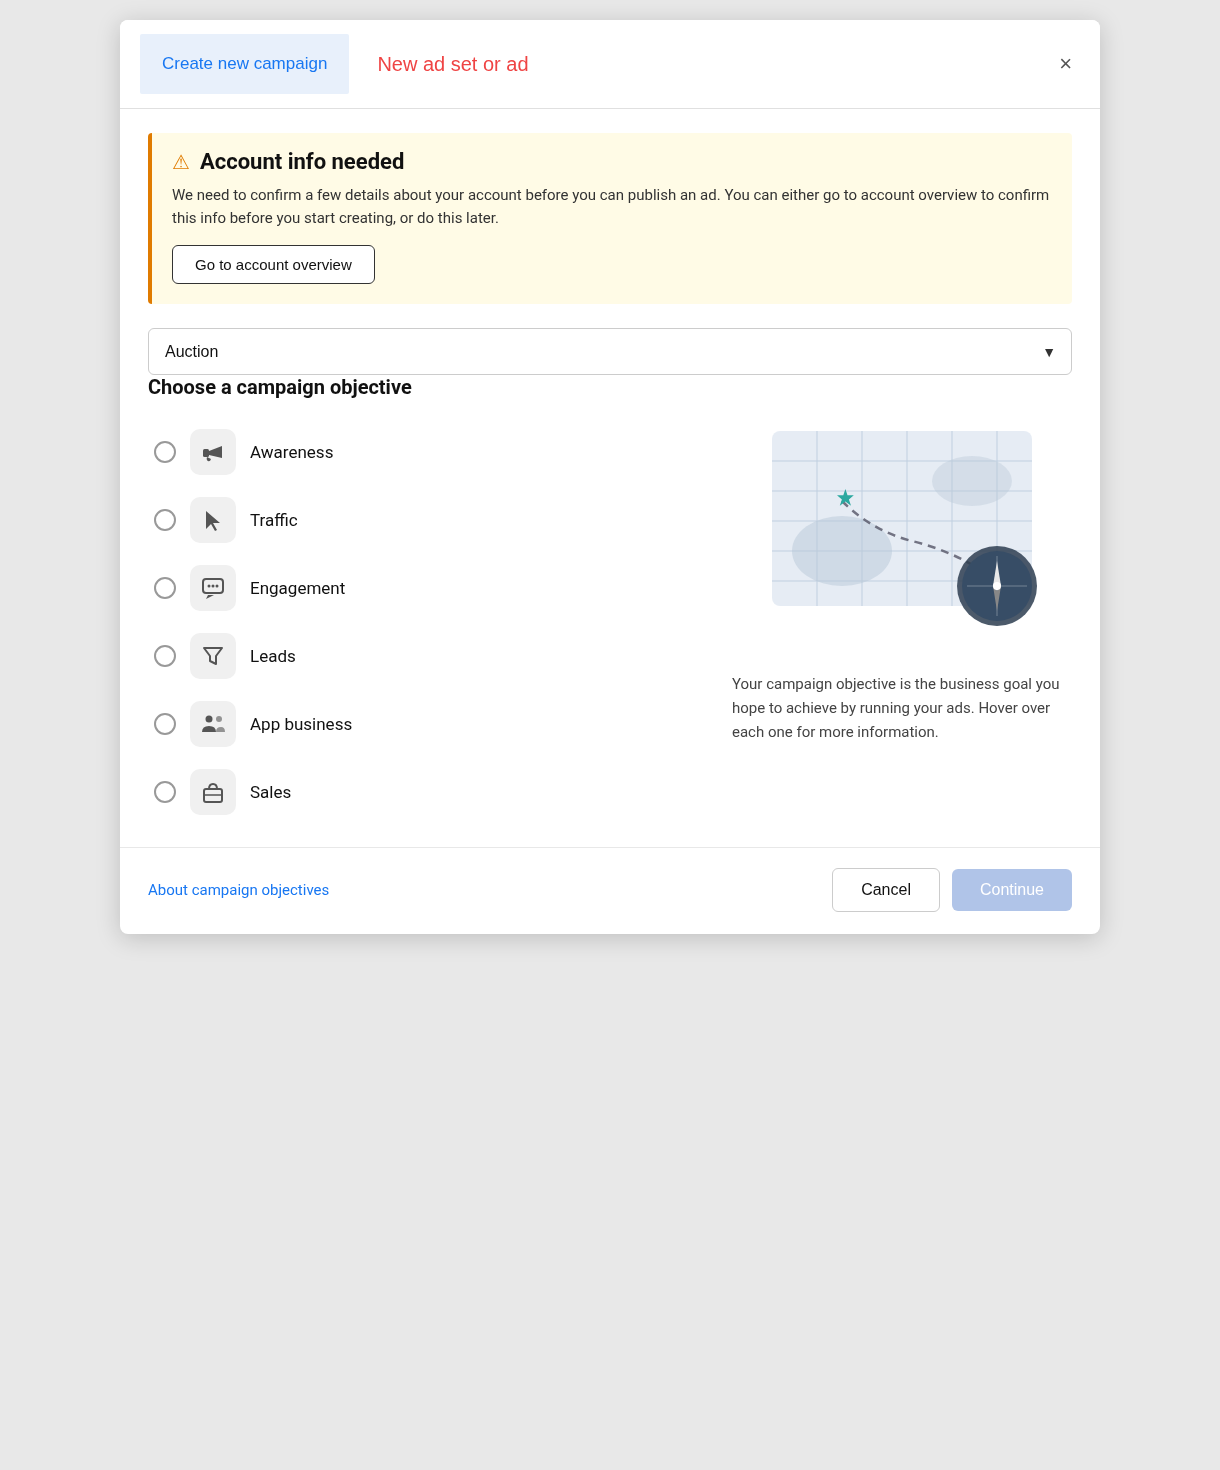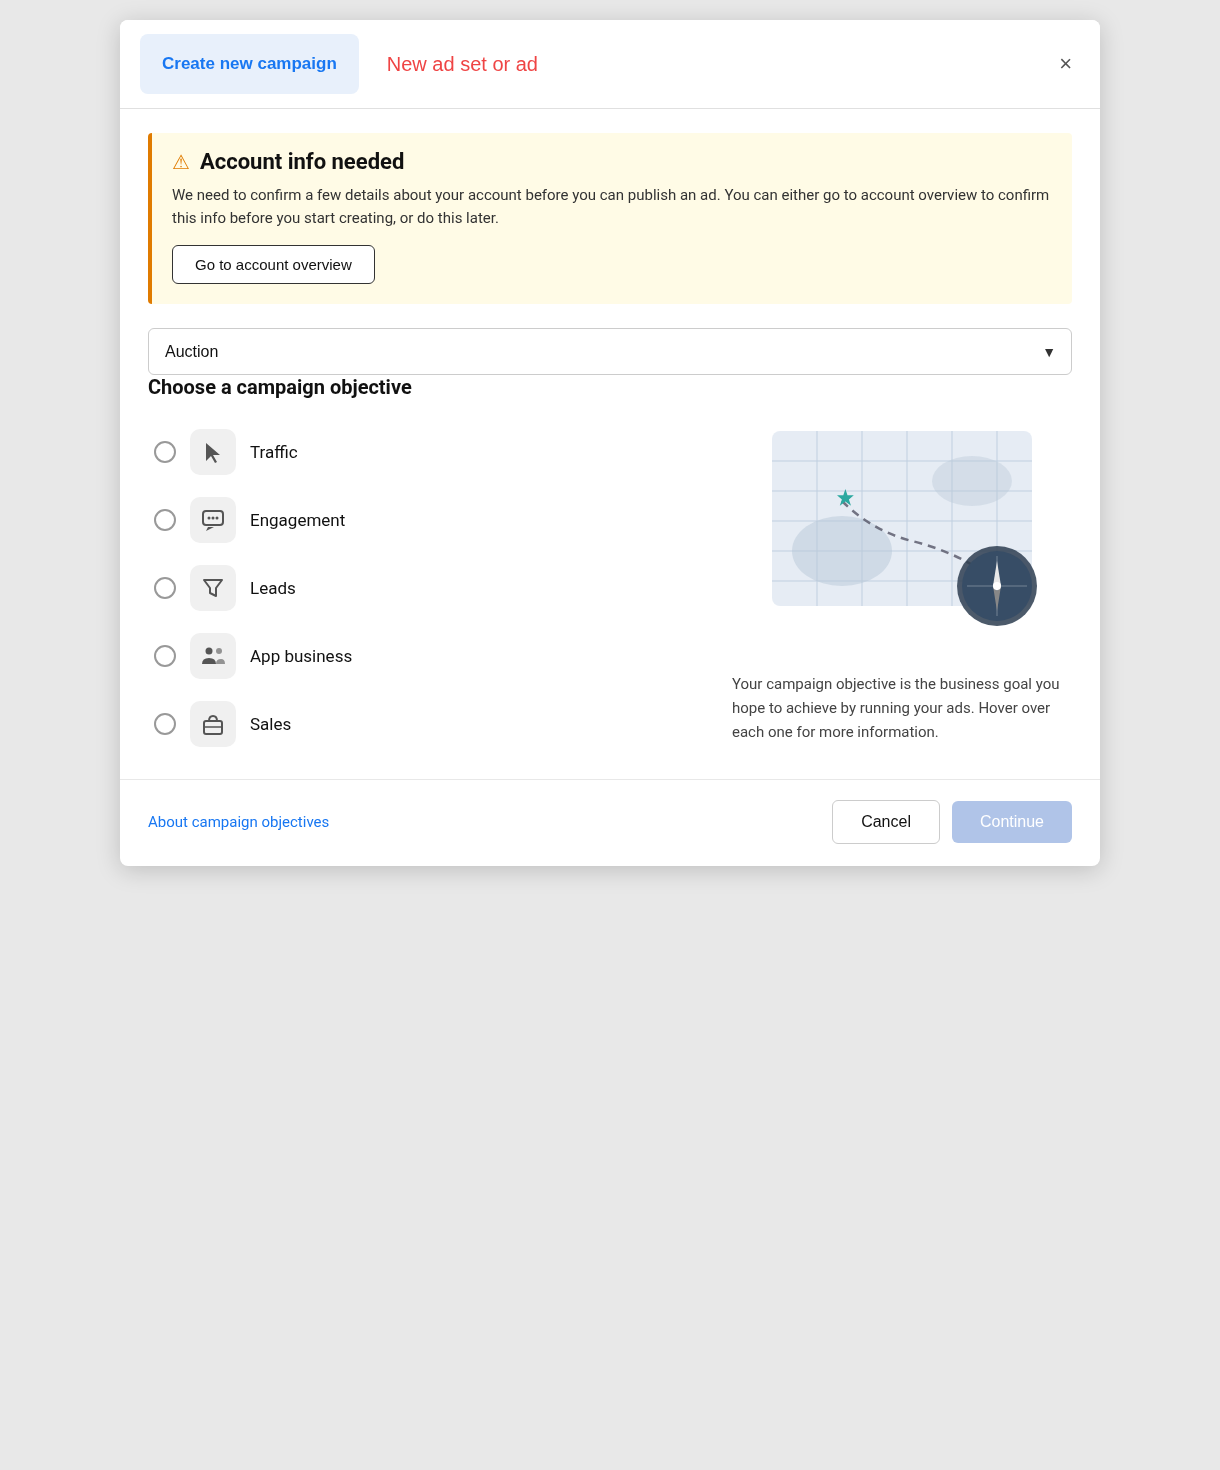--- a/index.html
+++ b/index.html
@@ -23,24 +23,24 @@
       display: flex;
       align-items: center;
       padding: 14px 20px;
       border-bottom: 1px solid #e0e0e0;
       background: #fff;
     }
     .tab-active {
       background: #e8f0fb;
       color: #1877f2;
       border: none;
-      border-radius: 8px;
+      border-radius: 2px;
       padding: 20px 22px;
       font-size: 17px;
-      font-weight: 700;
+      font-weight: 400;
       cursor: pointer;
       margin-right: 10px;
     }
     .tab-inactive {
       background: none;
       border: none;
       color: #ef4444;
       font-size: 20px;
       padding: 10px 18px;
       cursor: pointer;
@@ -252,20 +252,31 @@
       </select>
       <span class="select-arrow">▼</span>
     </div>
 
     <div class="section-title">Choose a campaign objective</div>
 
     <div class="objectives-layout">
 
       <div class="objectives-list">
 
+        <div class="objective-item">
+          <div class="radio-circle"></div>
+          <div class="obj-icon-box">
+            <svg width="26" height="26" viewBox="0 0 26 26">
+              <rect x="3" y="10" width="6" height="8" rx="1.5" fill="#555"></rect>
+              <path d="M9 12 L22 7 L22 19 L9 16 Z" fill="#555"></path>
+              <path d="M7 18 Q6 21 8 22 Q10 23 11 20" fill="#555"></path>
+            </svg>
+          </div>
+          <span class="obj-label">Awareness</span>
+        </div>
 
         <div class="objective-item">
           <div class="radio-circle"></div>
           <div class="obj-icon-box">
             <svg width="26" height="26" viewBox="0 0 26 26">
               <path d="M6 4 L6 22 L11 17 L15 24 L17 23 L13 16 L20 16 Z" fill="#555"></path>
             </svg>
           </div>
           <span class="obj-label">Traffic</span>
         </div>

